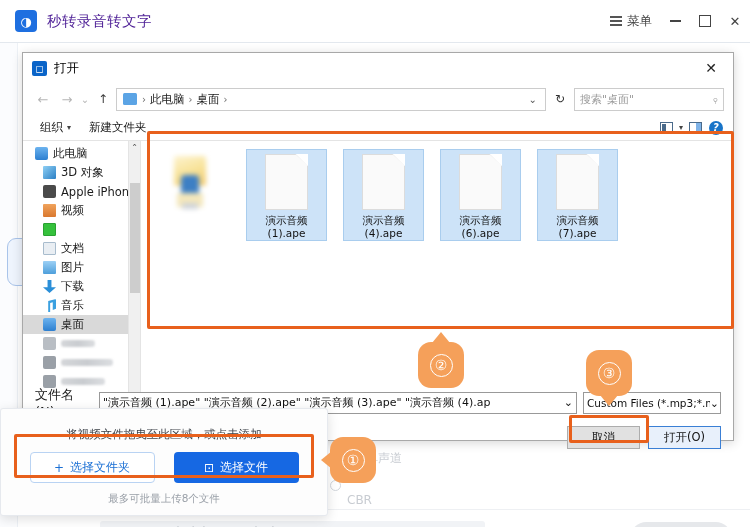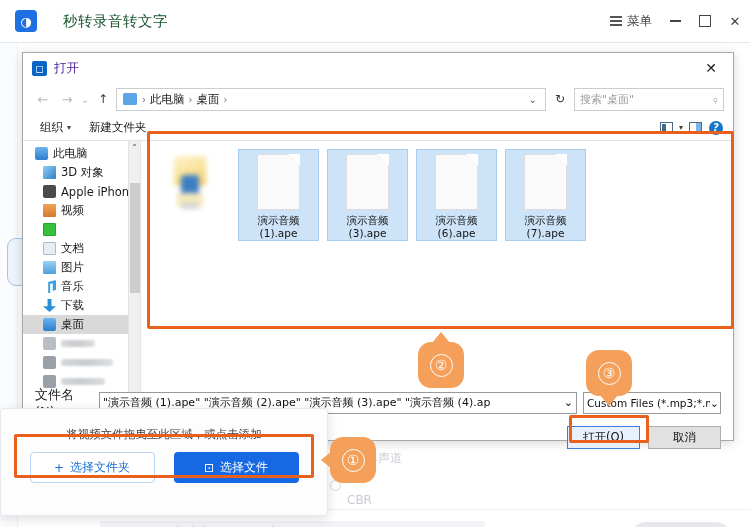--- a/index.html
+++ b/index.html
@@ -15,21 +15,21 @@
   .app-titlebar {
     position: absolute; left: 0; top: 0; width: 750px; height: 43px;
     background: #ffffff; border-bottom: 1px solid #e3e8ee;
     display: flex; align-items: center;
   }
   .app-logo {
     width: 22px; height: 22px; margin-left: 15px; border-radius: 4px;
     background: #1e6fe0; display: flex; align-items: center; justify-content: center;
     color: #fff; font-size: 13px; font-weight: bold;
   }
-  .app-title { margin-left: 26px; font-size: 14.5px; color: #14532d; letter-spacing: .5px; font-family: Liberation Mono, monospace; }
+  .app-title { margin-left: 10px; font-size: 14.5px; color: #4c1d95; letter-spacing: .5px; font-family: Liberation Mono, monospace; }
   .app-winctrls { margin-left: auto; display: flex; align-items: center; }
   .menu-btn { display: flex; align-items: center; gap: 5px; font-size: 12.5px; color: #444; padding: 4px 8px; }
   .menu-burger { display: inline-block; width: 12px; }
   .menu-burger i { display: block; height: 1.5px; background: #555; margin: 2.5px 0; }
   .wb { width: 30px; height: 30px; display: flex; align-items: center; justify-content: center;
         font-size: 13px; color: #444; }
   .wb.min::before { content: ""; width: 11px; height: 1.4px; background: #444; }
   .wb.max::before { content: ""; width: 10px; height: 10px; border: 1.4px solid #444; }
 
   .app-body { position: absolute; left: 0; top: 43px; width: 750px; height: 484px; background: #fff; }
@@ -52,21 +52,21 @@
   
   .dlg {
     position: absolute; left: 22px; top: 52px; width: 712px; height: 389px;
     background: #ffffff; border: 1px solid #a8a8a8;
     box-shadow: 0 2px 10px rgba(0,0,0,.16);
     font-family: "DejaVu Sans", "Liberation Sans", sans-serif;
   }
   .dlg-title { height: 30px; display: flex; align-items: center; padding: 0 0 0 9px; }
   .dlg-icon { width: 15px; height: 15px; background: #0a64c8; border-radius: 2px;
               color: #fff; font-size: 10px; display: flex; align-items: center; justify-content: center; }
-  .dlg-title-txt { margin-left: 7px; font-size: 12.5px; color: #4c1d95; }
+  .dlg-title-txt { margin-left: 7px; font-size: 12.5px; color: #000000; }
   .dlg-close { margin-left: auto; width: 44px; height: 30px; display: flex;
                align-items: center; justify-content: center; font-size: 14px; color: #222; }
 
   .dlg-nav { height: 32px; display: flex; align-items: center; padding: 0 9px; gap: 2px; }
   .nav-arrow { width: 22px; height: 22px; display: flex; align-items: center; justify-content: center;
                font-size: 13px; color: #b6b6b6; }
   .nav-up { width: 22px; height: 22px; display: flex; align-items: center; justify-content: center;
             font-size: 12px; color: #3a3a3a; }
   .crumbbar {
     flex: 1; height: 23px; border: 1px solid #cccccc; background: #fff;
@@ -123,21 +123,21 @@
   .blurtext { display: inline-block; height: 7px; border-radius: 3px;
               background: linear-gradient(90deg,#d5d7da,#c9ccd0,#dcdee1); filter: blur(1.3px); }
   .side-scroll { position: absolute; right: 0; top: 0; width: 12px; height: 100%;
                  background: #f0f0f0; border-left: 1px solid #e4e4e4; }
   .ss-arrow { height: 13px; display: flex; align-items: center; justify-content: center;
               font-size: 8px; color: #505050; }
   .ss-thumb { position: absolute; left: 1px; top: 42px; width: 10px; height: 110px; background: #cdcdcd; }
 
   
   .files { flex: 1; position: relative; background: #fff; padding: 8px 0 0 8px; }
-  .fgrid { display: flex; flex-wrap: wrap; gap: 8px; }
+  .fgrid { display: flex; flex-wrap: wrap; gap: 16px; }
   .fcell { width: 81px; height: 92px; display: flex; flex-direction: column;
            align-items: center; padding-top: 4px; }
   .fcell.sel { background: #cde3f8; border: 1px solid #a9cdee; }
   .fthumb { width: 43px; height: 56px; background: #fafafa; border: 1px solid #dcdcdc; position: relative; }
   .fthumb::after { content: ""; position: absolute; right: -1px; top: -1px;
                    border-width: 0 12px 12px 0; border-style: solid;
                    border-color: transparent #ffffff transparent transparent; }
   .fthumb::before { content: ""; position: absolute; right: -1px; top: -1px; width: 12px; height: 12px;
                     background: #eeeeee; clip-path: polygon(0 0,100% 100%,100% 0); border-left: 1px solid #dcdcdc;}
   .fname { margin-top: 4px; font-size: 10.5px; color: #121212; text-align: center; line-height: 1.2; }
@@ -319,26 +319,26 @@
             </div>
             <div class="side-item indent">
               <span class="si si-doc"></span>
               <span>文档</span>
             </div>
             <div class="side-item indent">
               <span class="si si-pic"></span>
               <span>图片</span>
             </div>
             <div class="side-item indent">
+              <span class="si si-dl"></span>
+              <span>下载</span>
+            </div>
+            <div class="side-item indent">
               <span class="si si-music"></span>
               <span>音乐</span>
-            </div>
-            <div class="side-item indent">
-              <span class="si si-dl"></span>
-              <span>下载</span>
             </div>
             <div class="side-item indent sel">
               <span class="si si-desk"></span>
               <span>桌面</span>
             </div>
             <div class="side-item indent">
               <span class="si si-drive"></span>
               <span class="blurtext" style="width: 34px;"></span>
             </div>
             <div class="side-item indent">
@@ -366,21 +366,21 @@
                 <span class="b3"></span>
                 <span class="b4"></span>
               </div>
             </div>
             <div class="fcell sel">
               <div class="fthumb"></div>
               <div class="fname">演示音频 (1).ape</div>
             </div>
             <div class="fcell sel">
               <div class="fthumb"></div>
-              <div class="fname">演示音频 (3).ape</div>
+              <div class="fname">演示音频 (4).ape</div>
             </div>
             <div class="fcell sel">
               <div class="fthumb"></div>
               <div class="fname">演示音频 (6).ape</div>
             </div>
             <div class="fcell sel">
               <div class="fthumb"></div>
               <div class="fname">演示音频 (7).ape</div>
             </div>
           </div>
@@ -394,39 +394,40 @@
         <div class="fnfield">
           <span>"演示音频 (1).ape" "演示音频 (2).ape" "演示音频 (3).ape" "演示音频 (4).ap</span>
           <span class="fn-caret">⌄</span>
         </div>
         <div class="typefield">
           <span>Custom Files (*.mp3;*.m4a;*.</span>
           <span class="tf-caret">⌄</span>
         </div>
       </div>
       <div class="row2">
+        <div class="btn">取消</div>
         <div class="btn primary">打开(O)</div>
-        <div class="btn">取消</div>
       </div>
     </div>
 
   </div>
 
   <div class="drop-panel">
     <div class="drop-hint">将视频文件拖曳至此区域，或点击添加</div>
     <div class="drop-btns">
       <div class="dbtn ghost">
         <span>+</span>
         <span>选择文件夹</span>
       </div>
       <div class="dbtn blue">
         <span>⊡</span>
         <span>选择文件</span>
       </div>
     </div>
+    <div class="drop-foot">最多可批量上传8个文件</div>
   </div>
 
   <div class="hl" style="left:147px; top:131px; width:587px; height:198px;"></div>
   <div class="hl" style="left:569px; top:415px; width:80px; height:28px;"></div>
   <div class="hl" style="left:14px; top:434px; width:300px; height:44px;"></div>
 
   <div class="callout" style="left:330px; top:437px;">
     <span class="num">①</span>
   </div>
   <div class="cal-tip tip-left" style="left:321px; top:451px;"></div>

